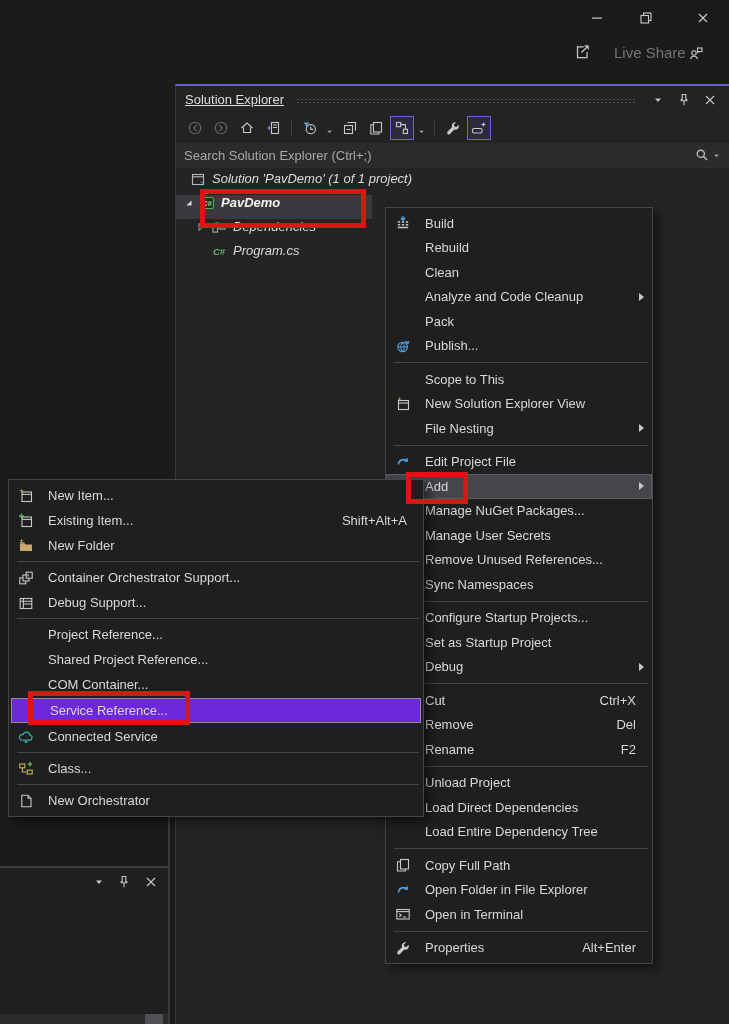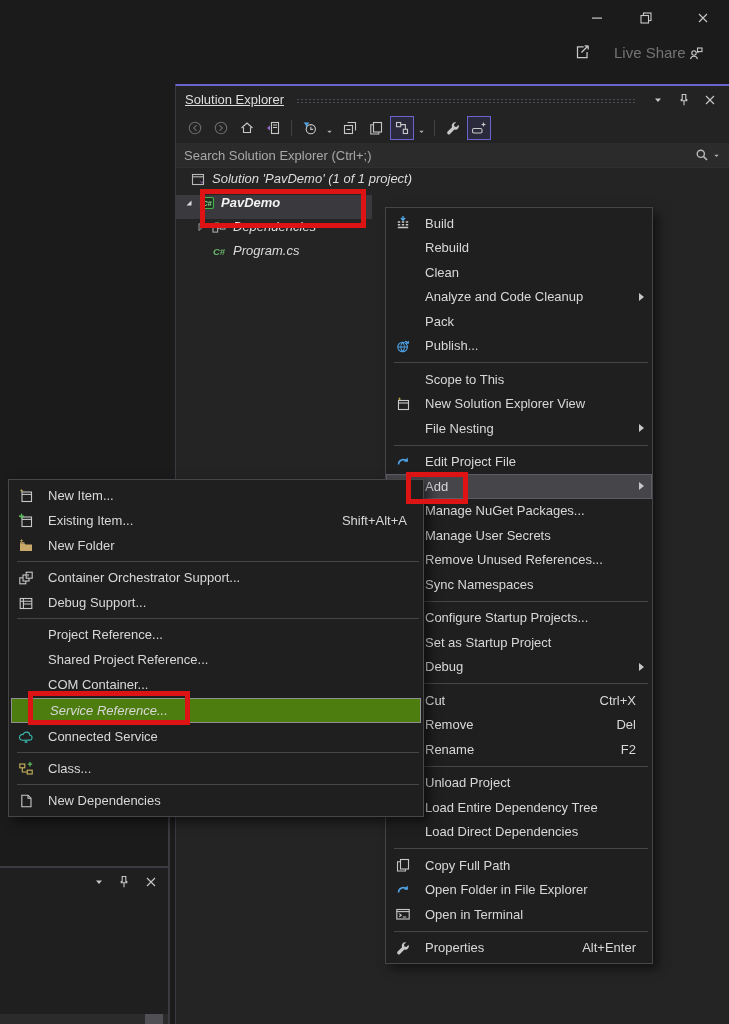--- a/index.html
+++ b/index.html
@@ -56,21 +56,21 @@
   .menu-item{height:25px;display:flex;align-items:center;position:relative;color:#D8D8D8;}
   #context-menu .menu-item{height:24.5px;}
   .mi-icon{width:20px;margin-left:7px;display:flex;align-items:center;justify-content:center;flex:none;}
   .mi-label{margin-left:12px;white-space:nowrap;}
   .mi-shortcut{margin-left:auto;margin-right:16px;white-space:nowrap;}
   .mi-arrow{position:absolute;right:8px;top:50%;margin-top:-4px;width:0;height:0;
     border-left:5px solid #C8C8C8;border-top:4px solid transparent;border-bottom:4px solid transparent;}
   .menu-sep{height:1px;background:var(--sep);margin:4px 4px 4px 8px;}
   #add-submenu .menu-sep{margin:3px 4px 3px 8px;}
   .menu-item.hl{background:#45454A;box-shadow:inset 0 0 0 1px #5C5C64;}
-  .menu-item.selbox{background:#4d7c0f;box-shadow:inset 0 0 0 1px #8F8F8F;margin:1px 2px;font-style:italic;}
+  .menu-item.selbox{background:#6d28d9;box-shadow:inset 0 0 0 1px #8F8F8F;margin:1px 2px;}
   
   .annotation{position:absolute;border:5px solid var(--red);z-index:60;pointer-events:none;}
   #ann-pavdemo{left:200px;top:189px;width:166px;height:39px;}
   #ann-add{left:406px;top:472px;width:62px;height:32px;}
   #ann-service{left:28px;top:691px;width:162px;height:34px;}
   
   #edge-line{position:absolute;left:168px;top:816px;width:2px;height:208px;background:#3A3A40;z-index:5;}
   #bottom-panel{position:absolute;left:0;top:866px;width:169px;height:158px;border-top:2px solid #3A3A40;background:#1F1F1F;}
   .bp-header{display:flex;justify-content:flex-end;align-items:center;gap:11px;padding:6px 10px 0 0;}
   .bp-btn{display:flex;align-items:center;justify-content:center;}
@@ -460,25 +460,25 @@
       <span class="mi-label">Rename</span>
       <span class="mi-shortcut">F2</span>
     </div>
     <div class="menu-sep"></div>
     <div class="menu-item">
       <span class="mi-icon"></span>
       <span class="mi-label">Unload Project</span>
     </div>
     <div class="menu-item">
       <span class="mi-icon"></span>
+      <span class="mi-label">Load Direct Dependencies</span>
+    </div>
+    <div class="menu-item">
+      <span class="mi-icon"></span>
       <span class="mi-label">Load Entire Dependency Tree</span>
-    </div>
-    <div class="menu-item">
-      <span class="mi-icon"></span>
-      <span class="mi-label">Load Direct Dependencies</span>
     </div>
     <div class="menu-sep"></div>
     <div class="menu-item">
       <span class="mi-icon">
         <svg width="16" height="16" viewBox="0 0 16 16" fill="none" stroke-width="1.1">
           <rect x="5.5" y="2.5" width="8" height="9.5" stroke="#C8C8C8"></rect>
           <path d="M5.5 4.8 H2.5 V14 h8 v-1.8" stroke="#C8C8C8"></path>
         </svg>
       </span>
       <span class="mi-label">Copy Full Path</span>
@@ -605,21 +605,21 @@
       <span class="mi-label">Class...</span>
     </div>
     <div class="menu-sep"></div>
     <div class="menu-item">
       <span class="mi-icon">
         <svg width="16" height="16" viewBox="0 0 16 16" fill="none" stroke-width="1.1">
           <path d="M3.8 2.2 h6.2 l3 3 V13.8 H3.8 Z" stroke="#C8C8C8"></path>
           <path d="M10 2.2 v3 h3" stroke="#C8C8C8"></path>
         </svg>
       </span>
-      <span class="mi-label">New Dependencies</span>
+      <span class="mi-label">New Orchestrator</span>
     </div>
   </div>
 
 <div id="edge-line"></div>
 <div id="bottom-panel">
   <div class="bp-header" id="bp-buttons">
       <span class="bp-btn">
         <span>
           <svg width="12" height="12" viewBox="0 0 16 16" fill="none" stroke-width="1.1">
             <path d="M4 6 H12 L8 10.5 Z" fill="#C8C8C8"></path>

